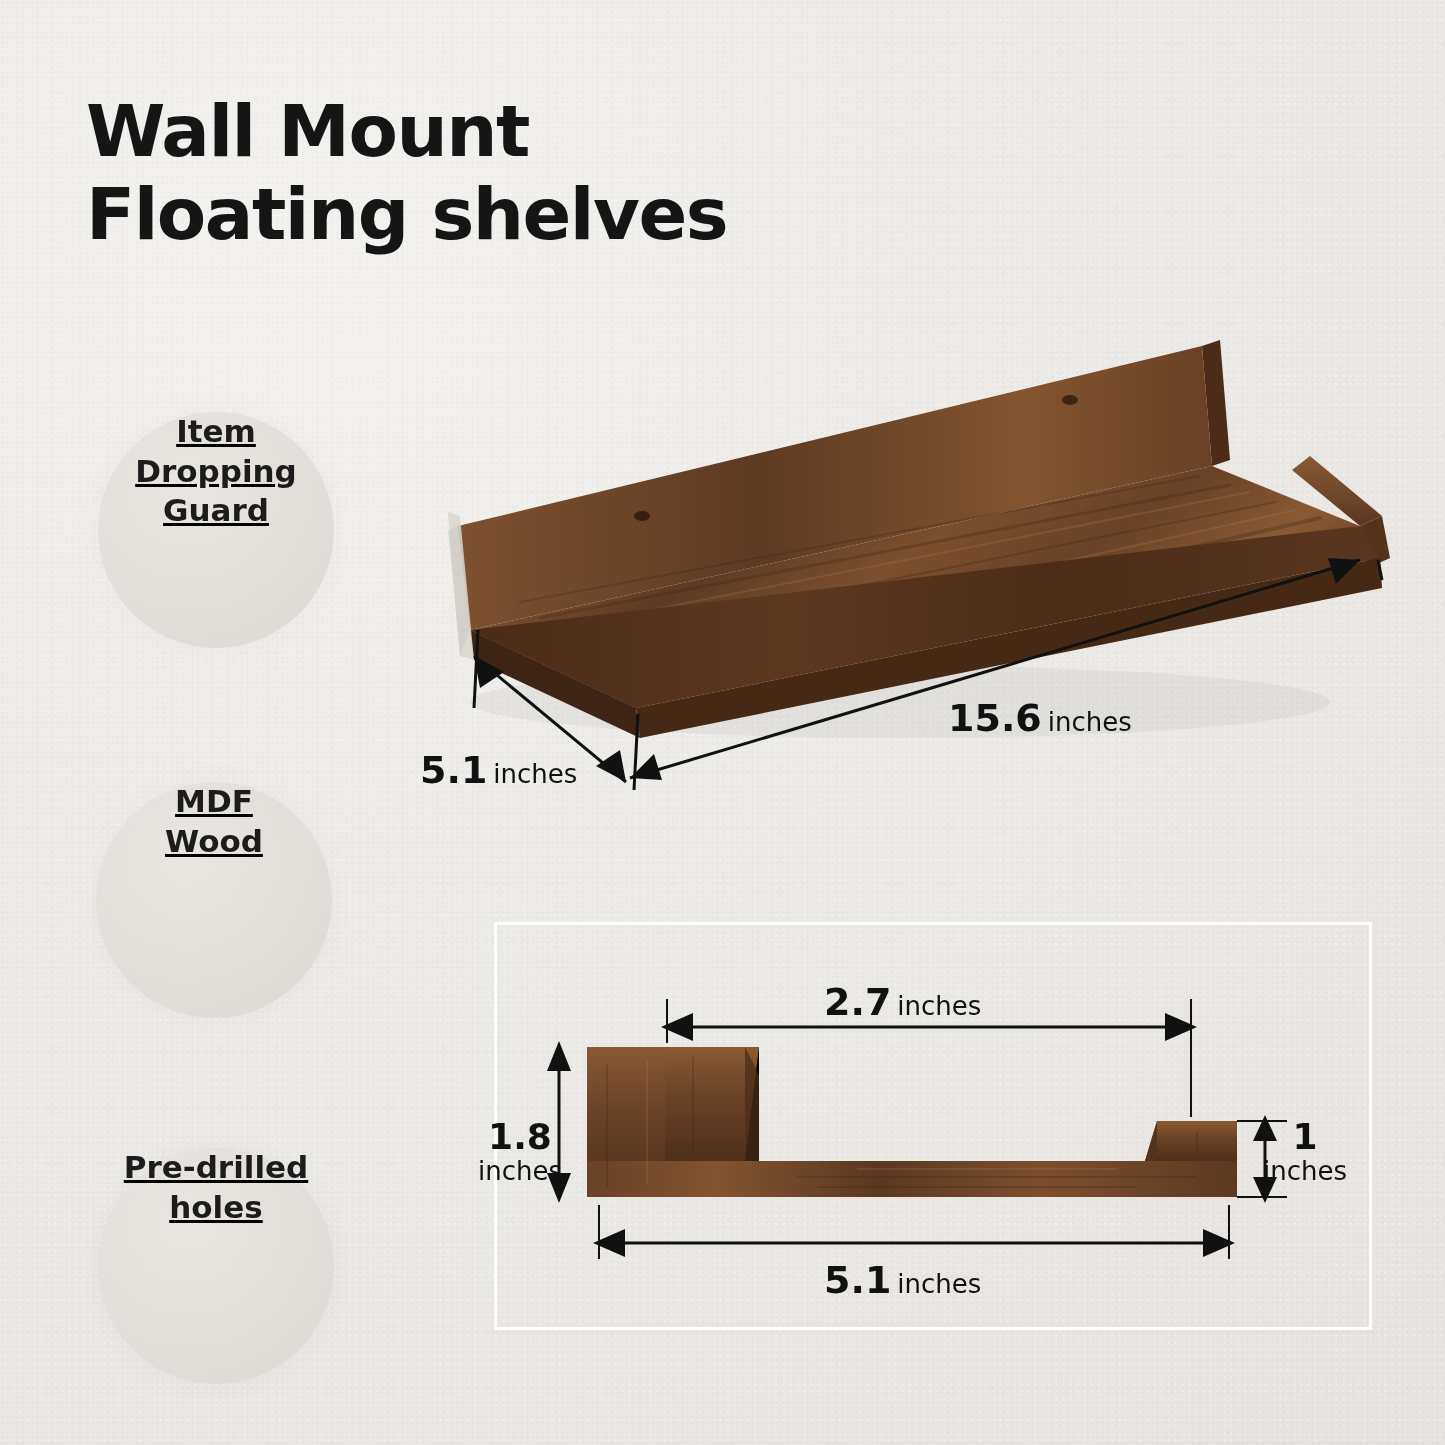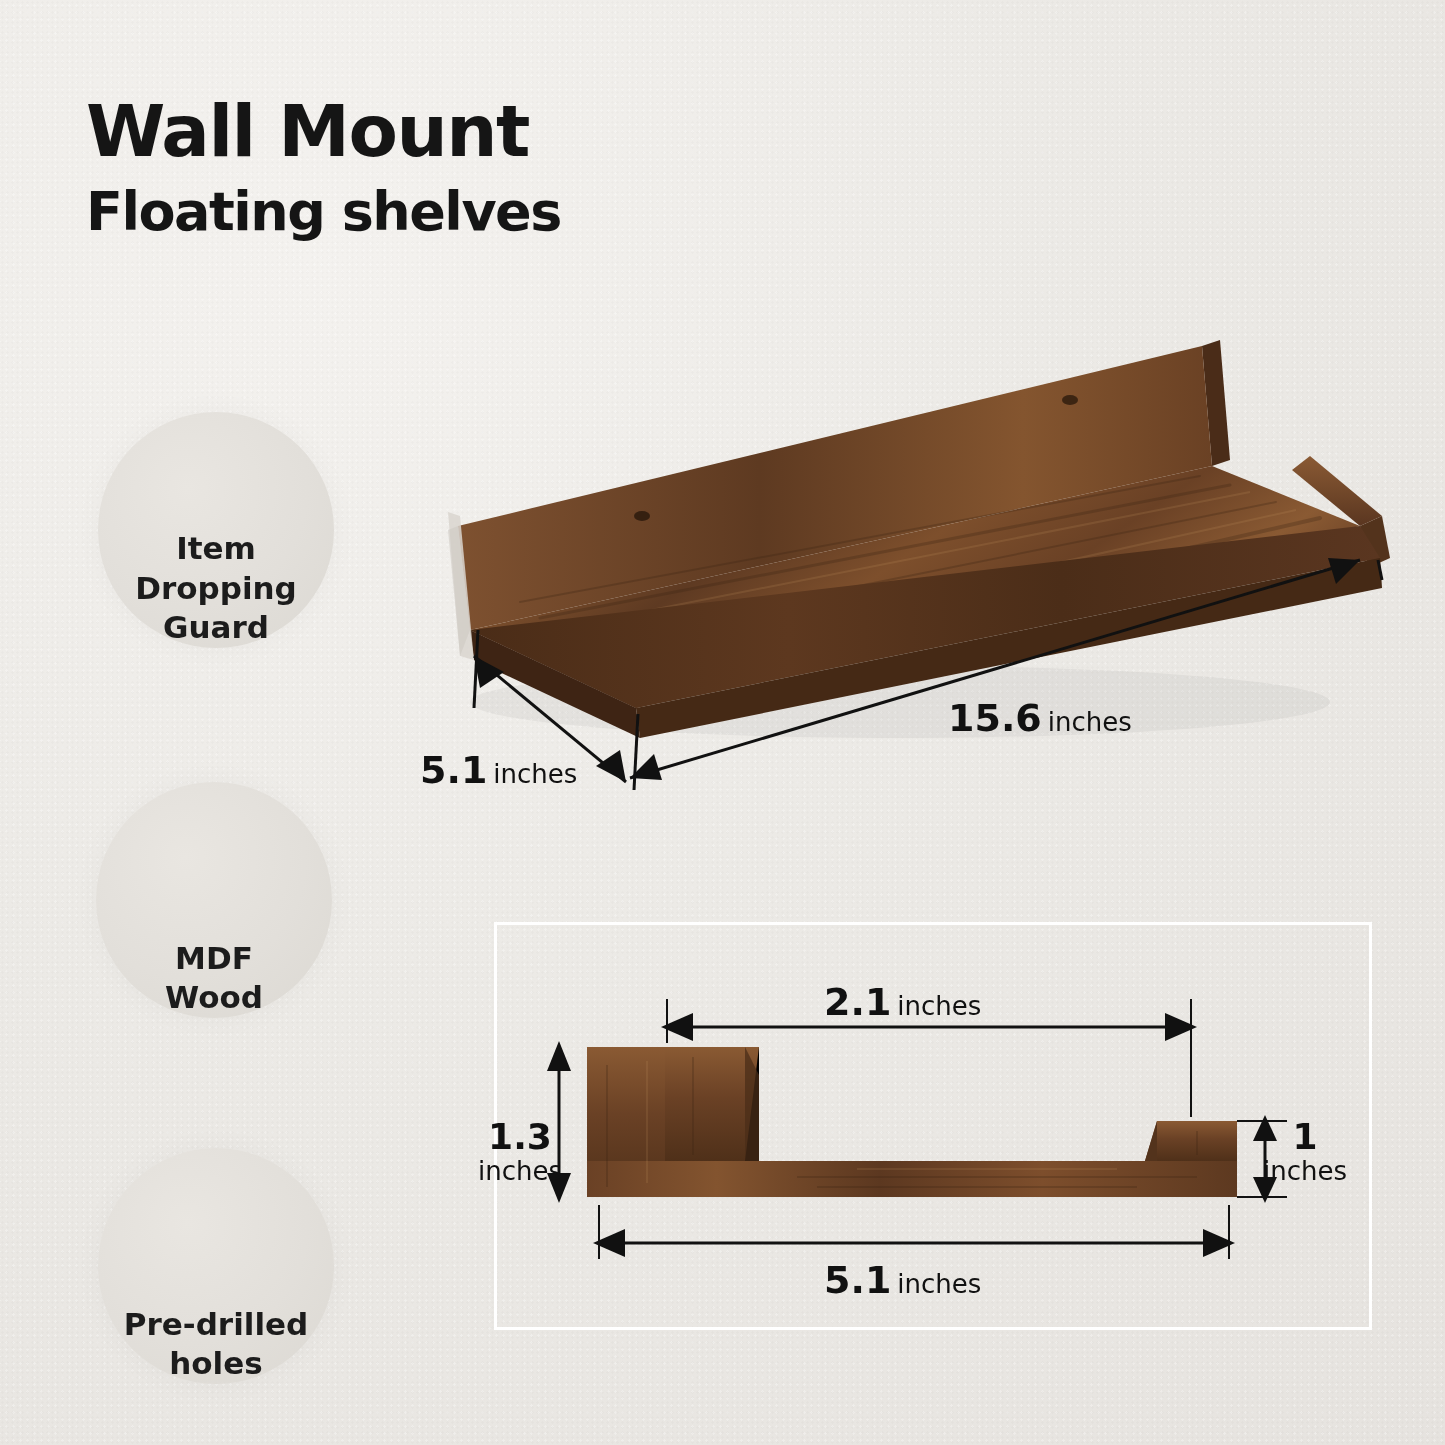--- a/index.html
+++ b/index.html
@@ -43,35 +43,36 @@
     z-index: 5;
   }
   .title-line {
     font-family: "DejaVu Sans", sans-serif;
     font-weight: bold;
     color: #151515;
     letter-spacing: -1.5px;
     line-height: 0.98;
   }
   .title-line.l1 { font-size: 72px; }
-  .title-line.l2 { font-size: 54px; margin-top: 19px; }
+  .title-line.l2 { font-size: 72px; margin-top: 12px; }
 
   
   .bubble {
     position: absolute;
     width: 236px;
     height: 236px;
     border-radius: 50%;
     background: radial-gradient(circle at 38% 32%, #e9e6e1 0%, #e2dfda 55%, #dbd8d2 100%);
     display: flex;
-    align-items: flex-end;
+    align-items: flex-start;
     justify-content: center;
     text-align: center;
     box-shadow: 0 0 30px rgba(0,0,0,0.03);
     z-index: 4;
+    text-decoration: underline;
   }
   .bubble-label {
     font-family: "DejaVu Sans", sans-serif;
     font-size: 31px;
     font-weight: 600;
     color: #1c1c1c;
     line-height: 1.28;
     white-space: pre-line;
   }
   #bubble-0 { left: 98px; top: 412px; }
@@ -326,24 +327,24 @@
         <line x1="102" y1="318" x2="732" y2="318"></line>
       </g>
       <polygon points="96,318 128,304 128,332" fill="#111"></polygon>
       <polygon points="738,318 706,304 706,332" fill="#111"></polygon>
       <line x1="102" y1="280" x2="102" y2="334" stroke="#111" stroke-width="2"></line>
       <line x1="732" y1="280" x2="732" y2="334" stroke="#111" stroke-width="2"></line>
     </svg>
   </div>
 
   <div class="dim" id="dim-inner">
-    <span class="num">2.1</span><span class="unit">inches</span>
+    <span class="num">2.7</span><span class="unit">inches</span>
   </div>
   <div class="dim stack small" id="dim-height">
-    <span class="num">1.3</span>
+    <span class="num">1.8</span>
       <span class="unit">inches</span>
   </div>
   <div class="dim stack small" id="dim-lip">
     <span class="num">1</span>
       <span class="unit">inches</span>
   </div>
   <div class="dim" id="dim-total">
     <span class="num">5.1</span><span class="unit">inches</span>
   </div>
 

